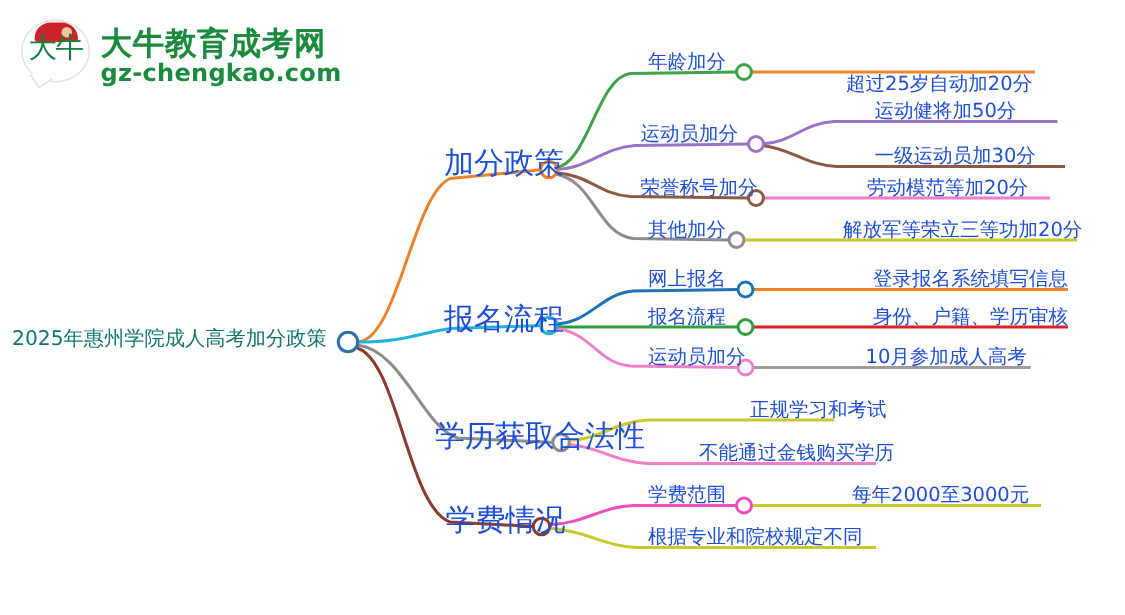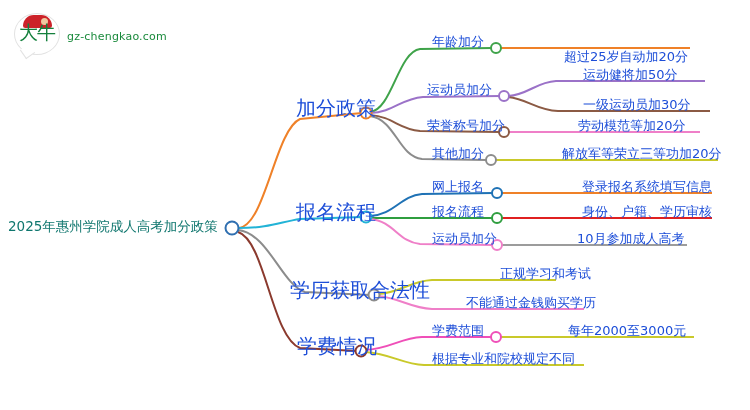--- a/index.html
+++ b/index.html
@@ -81,22 +81,22 @@
   #logo-title {
     font-family: "DejaVu Sans", sans-serif;
     font-size: 21px;
     font-weight: bold;
     color: #1a8a3c;
     letter-spacing: 0.5px;
     line-height: 24px;
   }
   #logo-sub {
     font-family: "DejaVu Sans", sans-serif;
-    font-size: 11px;
-    font-weight: normal;
+    font-size: 16px;
+    font-weight: bold;
     color: #1a8a3c;
     letter-spacing: 0.2px;
     line-height: 15px;
   }
 
   
   #map-svg {
     position: absolute;
     left: 0; top: 0;
     width: 750px; height: 410px;
@@ -117,20 +117,21 @@
 <body>
 
 <div id="logo">
   <div id="logo-mark">
     <div class="bubble"></div>
     <div class="tail"></div>
     <div class="redcap"></div>
     <div class="cn">大牛</div>
   </div>
   <div id="logo-text">
+    <div id="logo-title">大牛教育成考网</div>
     <div id="logo-sub">gz-chengkao.com</div>
   </div>
 </div>
 
 <svg id="map-svg" viewBox="0 0 750 410">
   <g>
 
     <path d="M238,228 C265,228 275,130 300,119 L362,113" fill="none" stroke="#ef8128" stroke-width="2"></path>
 
     <path d="M238,228 C270,228 280,222 300,219 L362,217" fill="none" stroke="#22b3d6" stroke-width="2"></path>

